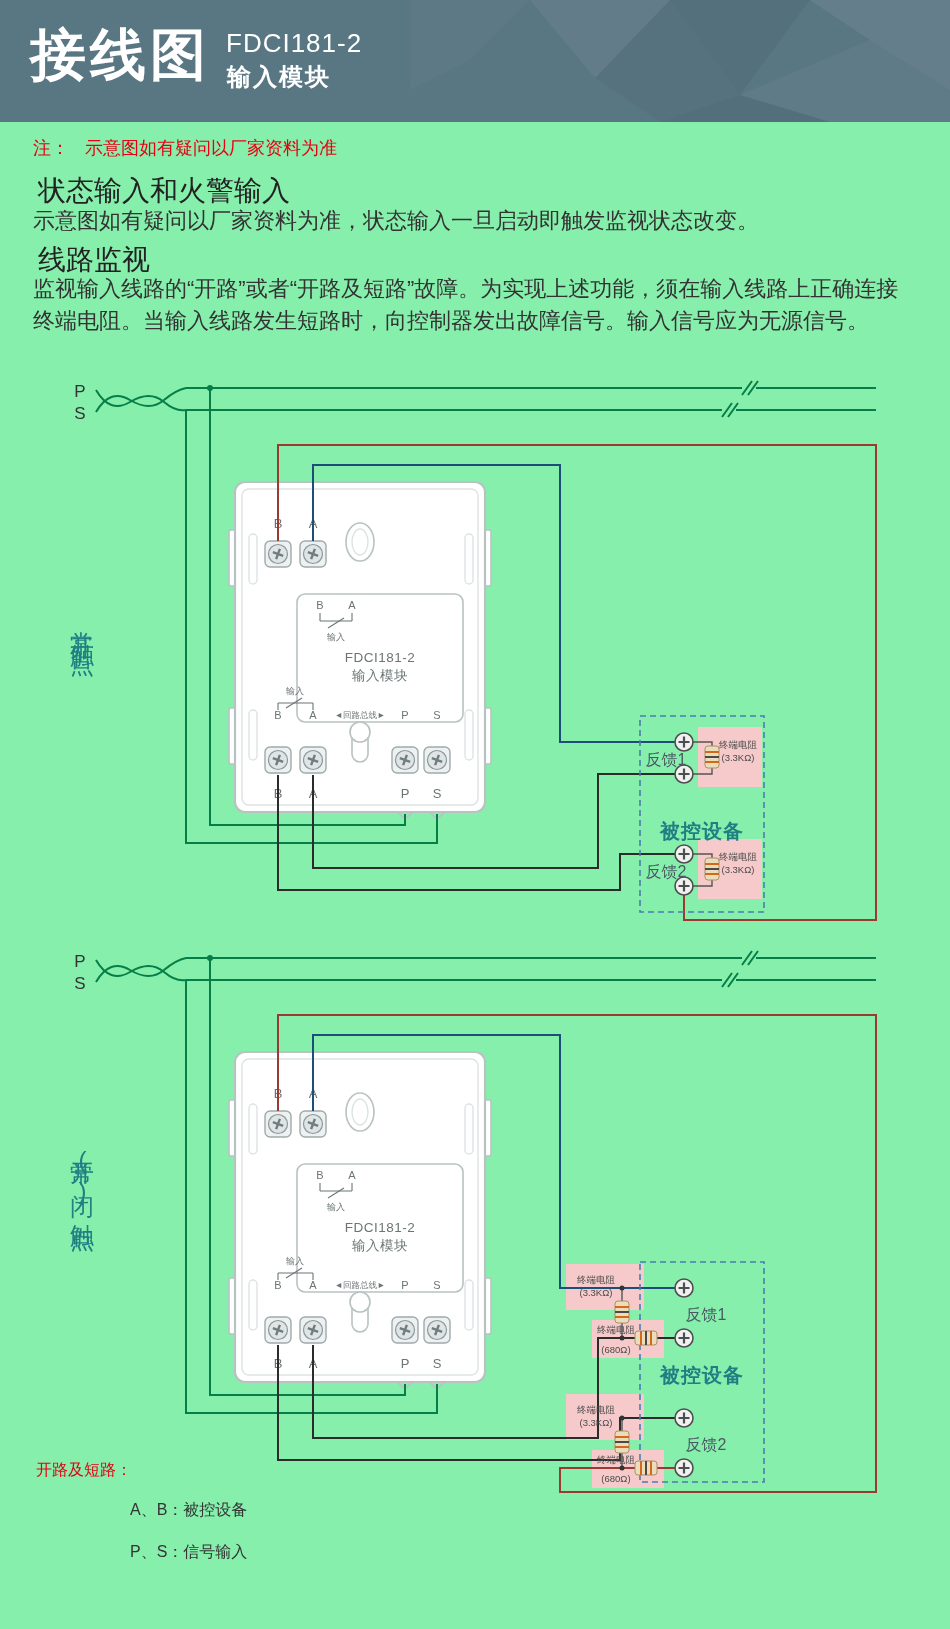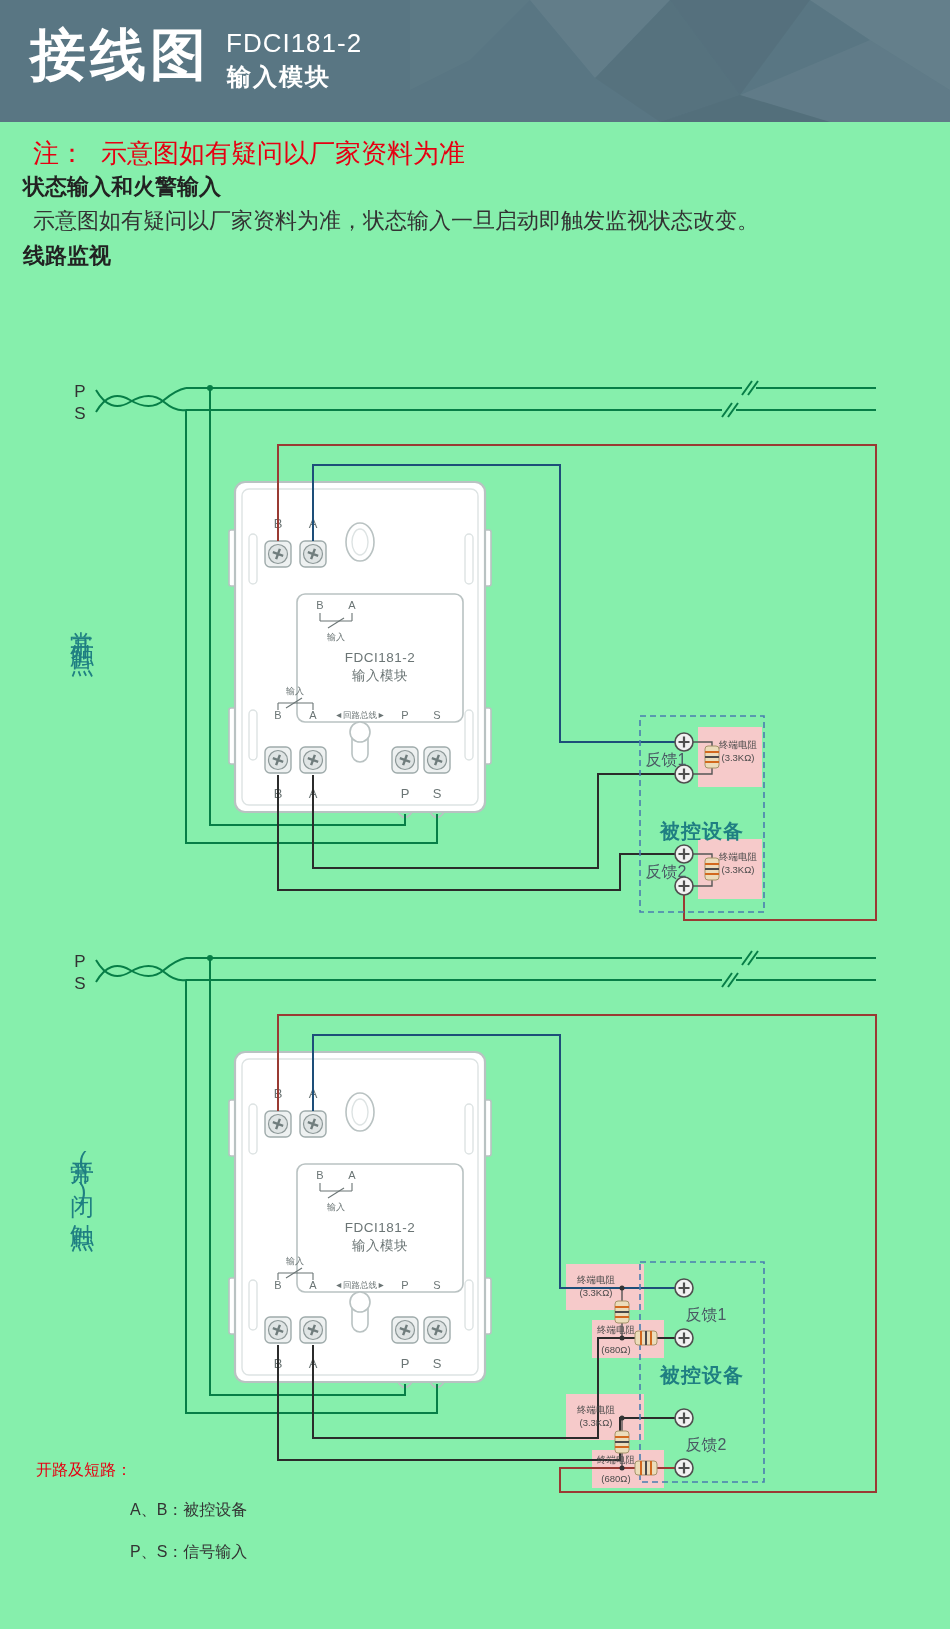--- a/index.html
+++ b/index.html
@@ -8,23 +8,23 @@
 .page{position:relative;width:950px;height:1629px;background:#86efac;overflow:hidden}
 
 
 .header{position:absolute;left:0;top:0;width:950px;height:122px;background:var(--header-bg,#597683)}
 .header .title{position:absolute;left:30px;top:18px;font-size:56px;font-weight:bold;color:#fff;letter-spacing:4px}
 .header .model{position:absolute;left:226px;top:28px;font-size:26px;color:#fff;letter-spacing:1px}
 .header .subtitle{position:absolute;left:227px;top:61px;font-size:24px;color:#fff;font-weight:bold;letter-spacing:2px}
 .facets{position:absolute;right:0;top:0}
 
 
-.note{position:absolute;left:33px;top:136px;font-size:26px;color:var(--accent-red,#e60012)}
+.note{position:absolute;left:33px;top:136px;font-size:18px;color:var(--accent-red,#e60012)}
 .note .gap{margin-left:16px}
-.h-bold{position:absolute;left:23px;font-size:22px;font-weight:bold;color:#222}
+.h-bold{position:absolute;left:38px;font-size:28px;font-weight:normal;color:#222}
 .para{position:absolute;left:33px;width:868px;font-size:22px;color:#333;line-height:32px}
 
 
 .side-label{position:absolute;left:66px;writing-mode:vertical-rl;text-orientation:upright;
   font-size:24px;letter-spacing:7px;color:var(--teal-label,#1f7f82);font-weight:500}
 .side-label.d2{letter-spacing:2px}
 
 
 .footer-title{position:absolute;left:36px;top:1460px;font-size:16px;color:var(--accent-red,#e60012)}
 .footer-line{position:absolute;left:130px;font-size:16px;color:#333}
@@ -89,20 +89,21 @@
     <div class="model">FDCI181-2</div>
     <div class="subtitle">输入模块</div>
   </div>
 
   <div class="note">
     <span>注：</span><span class="gap">示意图如有疑问以厂家资料为准</span>
   </div>
   <div class="h-bold" style="top:172px">状态输入和火警输入</div>
   <div class="para" style="top:205px">示意图如有疑问以厂家资料为准，状态输入一旦启动即触发监视状态改变。</div>
   <div class="h-bold" style="top:241px">线路监视</div>
+  <div class="para" style="top:273px">监视输入线路的“开路”或者“开路及短路”故障。为实现上述功能，须在输入线路上正确连接终端电阻。当输入线路发生短路时，向控制器发出故障信号。输入信号应为无源信号。</div>
 
   <div class="side-label" style="top:612px">常开触点</div>
   <div class="side-label d2" style="top:1142px">常开(闭)触点</div>
 
   <svg class="diagram" style="top:375px" width="950" height="565" viewBox="0 375 950 565">
     <defs>
 
       <g id="screw">
         <rect class="scrbase" x="-13" y="-13" width="26" height="26" rx="5"></rect>
         <circle class="scrhead" r="9.5"></circle>

